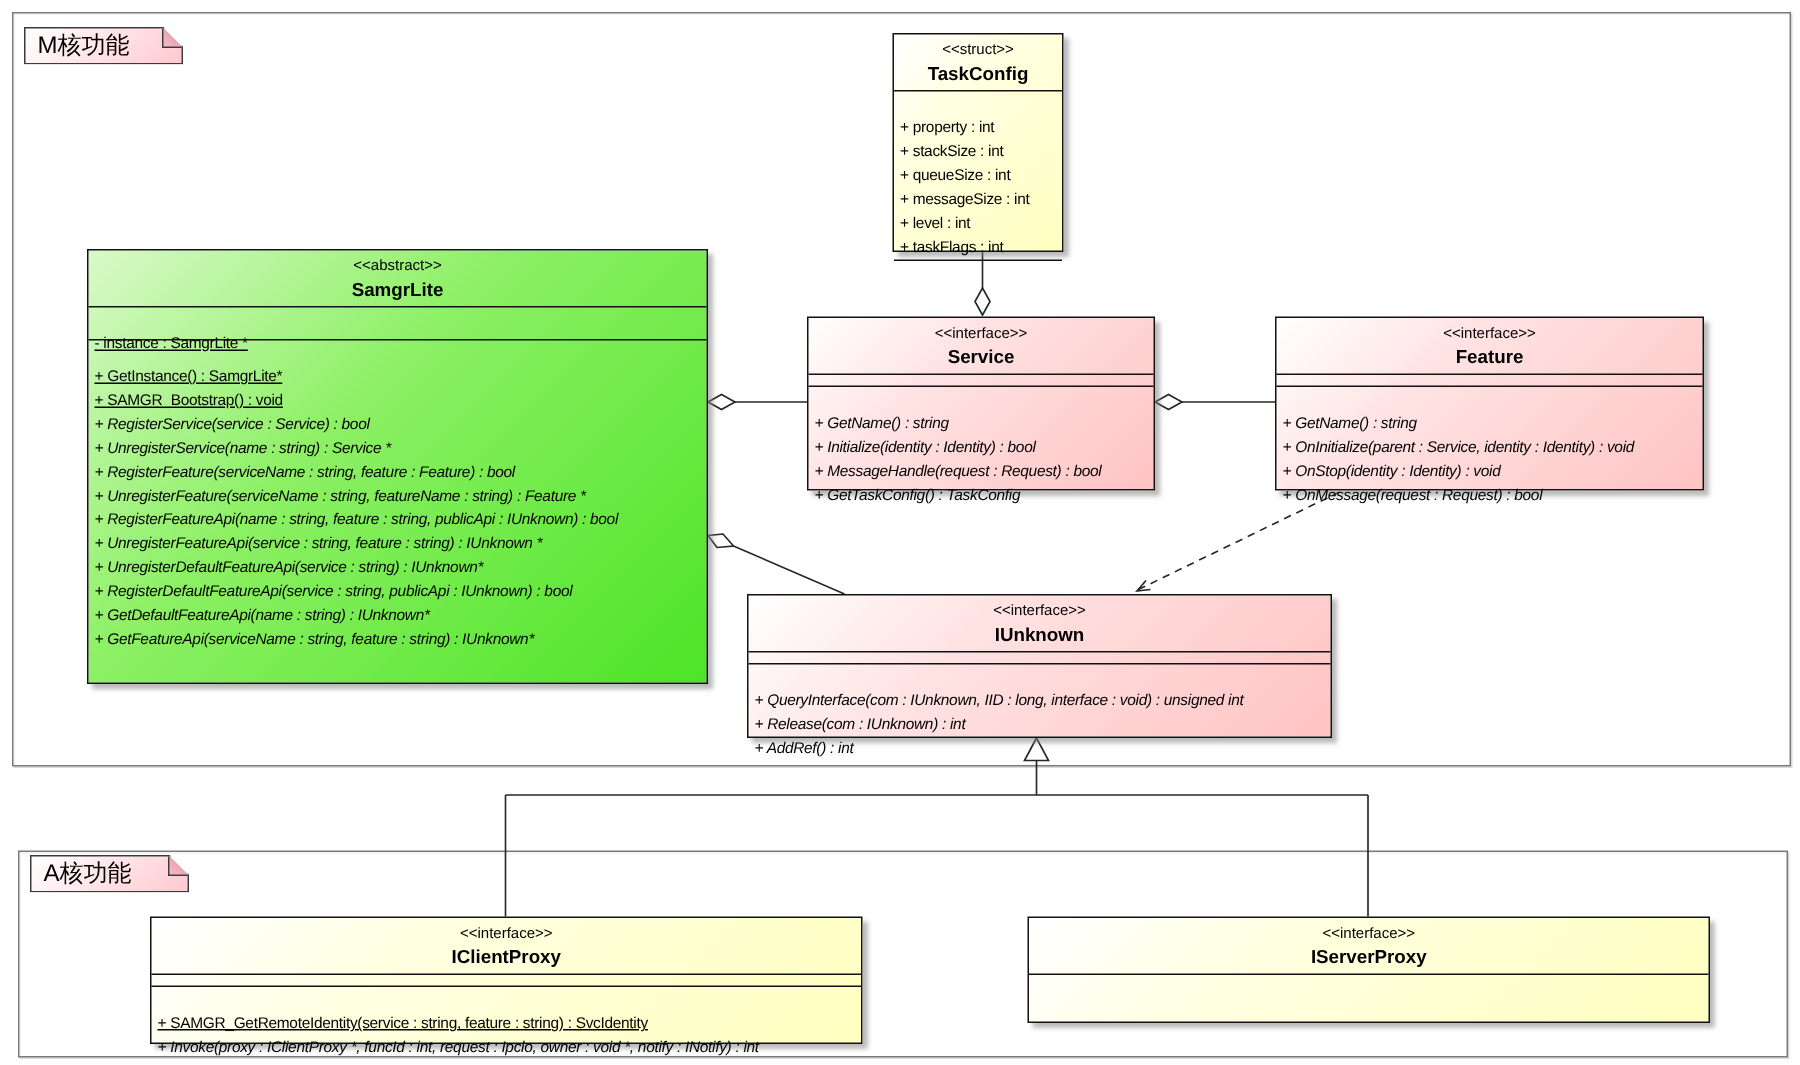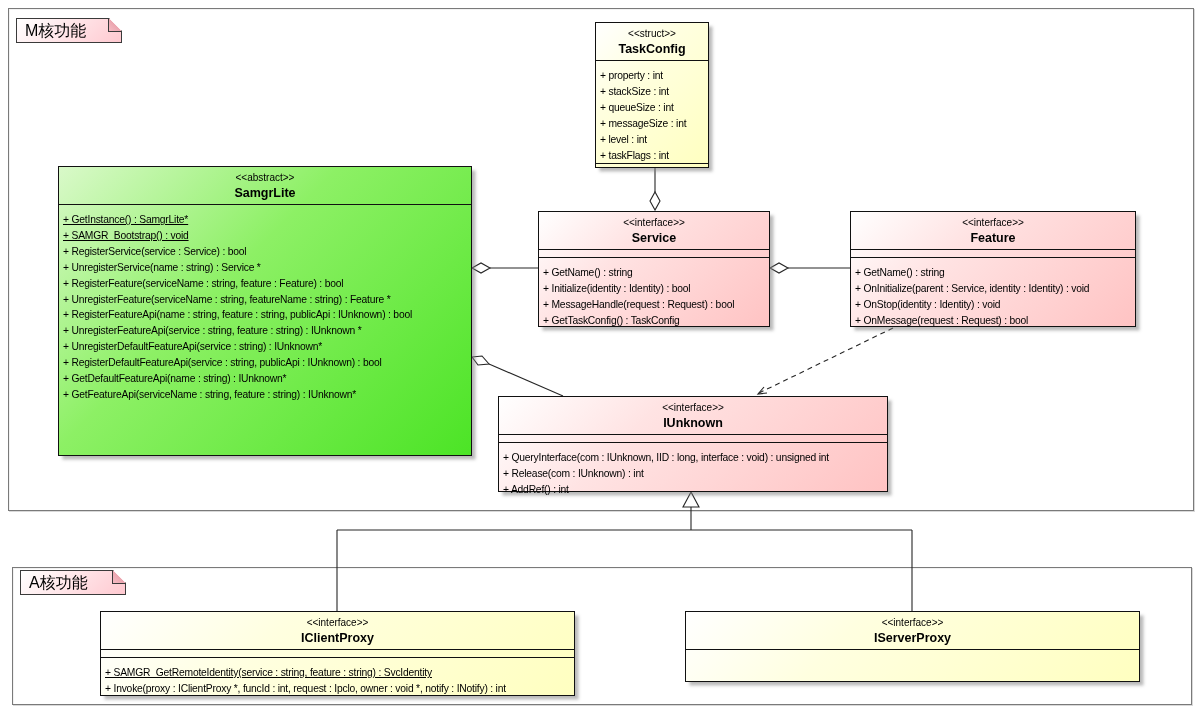--- a/index.html
+++ b/index.html
@@ -21,25 +21,25 @@
         border-left:1px solid #3a3a3a;border-bottom:1px solid #3a3a3a;box-sizing:border-box;}
   
   .uml{position:absolute;z-index:5;border:1.5px solid #111;box-sizing:border-box;
        box-shadow:3.5px 3.5px 3px rgba(130,130,130,.55);}
   .uml.green {background:linear-gradient(135deg,#d9f9c9 0%,#8df065 40%,#4ce426 100%);}
   .uml.pink  {background:linear-gradient(135deg,#ffffff 0%,#ffe3e3 35%,#ffc3c3 100%);}
   .uml.yellow{background:linear-gradient(135deg,#ffffff 0%,#ffffe0 35%,#ffffc0 100%);}
   .hd{height:37px;text-align:center;box-sizing:border-box;padding-top:4px;}
   .stp{font-size:10px;line-height:14px;}
   .nm{font-size:12.5px;font-weight:bold;line-height:16px;}
-  .attrs,.meths{border-top:1px solid #111;padding:7px 0 0 0;box-sizing:border-box;}
+  .attrs,.meths{border-top:1px solid #111;padding:17px 0 0 0;box-sizing:border-box;}
   .attrs.empty,.meths.empty{height:8px;padding:0;}
   .ln{font-size:10.3px;letter-spacing:-0.2px;line-height:15.9px;padding-left:4px;
       white-space:nowrap;}
-  .it{}
+  .it{font-style:italic;}
   .un{text-decoration:underline;}
   
   #wires{position:absolute;left:0;top:0;z-index:3;}
   #wires line, #wires polyline{stroke:#262626;stroke-width:1.1;fill:none;}
   #wires .dash{stroke-dasharray:5 4;}
   #wires polygon{stroke:#262626;stroke-width:1.1;fill:#ffffff;}
   #wires .open-arrow{fill:none;}
 </style>
 </head>
 <body>
@@ -107,20 +107,23 @@
       <div class="ln">+ level : int</div>
       <div class="ln">+ taskFlags : int</div>
     </div>
     <div class="meths empty"></div>
   </div>
 
   <div class="uml green" style="left:58px;top:166px;width:414px;height:290px;">
     <div class="hd">
       <div class="stp">&lt;&lt;abstract&gt;&gt;</div>
       <div class="nm">SamgrLite</div>
+    </div>
+    <div class="attrs" style="height:22px;">
+      <div class="ln un">- instance : SamgrLite *</div>
     </div>
     <div class="meths">
       <div class="ln un">+ GetInstance() : SamgrLite*</div>
       <div class="ln un">+ SAMGR_Bootstrap() : void</div>
       <div class="ln it">+ RegisterService(service : Service) : bool</div>
       <div class="ln it">+ UnregisterService(name : string) : Service *</div>
       <div class="ln it">+ RegisterFeature(serviceName : string, feature : Feature) : bool</div>
       <div class="ln it">+ UnregisterFeature(serviceName : string, featureName : string) : Feature *</div>
       <div class="ln it">+ RegisterFeatureApi(name : string, feature : string, publicApi : IUnknown) : bool</div>
       <div class="ln it">+ UnregisterFeatureApi(service : string, feature : string) : IUnknown *</div>

